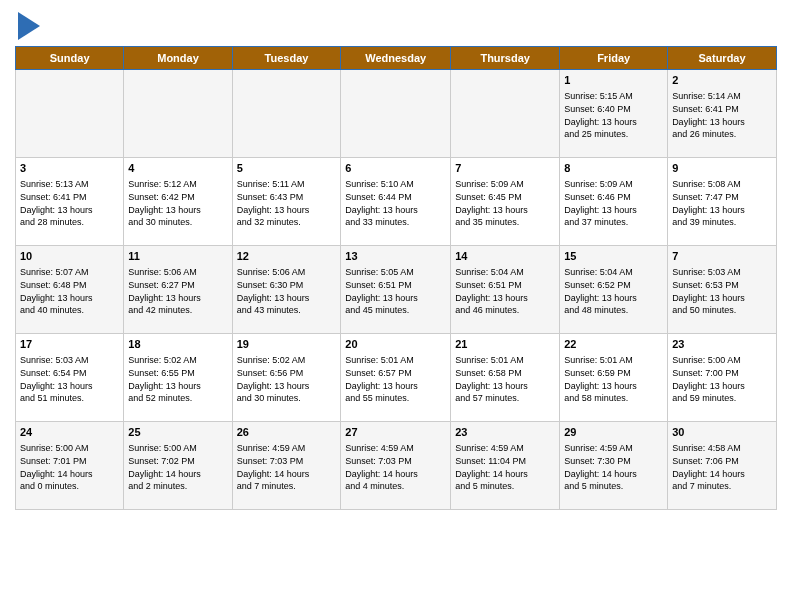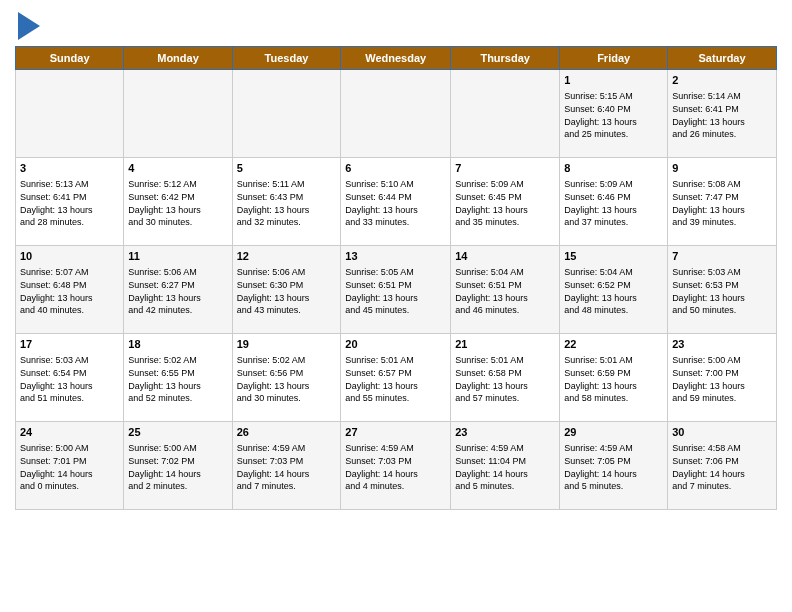--- a/index.html
+++ b/index.html
@@ -333,21 +333,21 @@
           <td>
             <span class="day-num">23</span>
             <div>Sunrise: 4:59 AM</div>
             <div>Sunset: 11:04 PM</div>
             <div>Daylight: 14 hours</div>
             <div>and 5 minutes.</div>
           </td>
           <td>
             <span class="day-num">29</span>
             <div>Sunrise: 4:59 AM</div>
-            <div>Sunset: 7:05 PM</div>
+            <div>Sunset: 7:30 PM</div>
             <div>Daylight: 14 hours</div>
             <div>and 5 minutes.</div>
           </td>
           <td>
             <span class="day-num">30</span>
             <div>Sunrise: 4:58 AM</div>
             <div>Sunset: 7:06 PM</div>
             <div>Daylight: 14 hours</div>
             <div>and 7 minutes.</div>
           </td>

